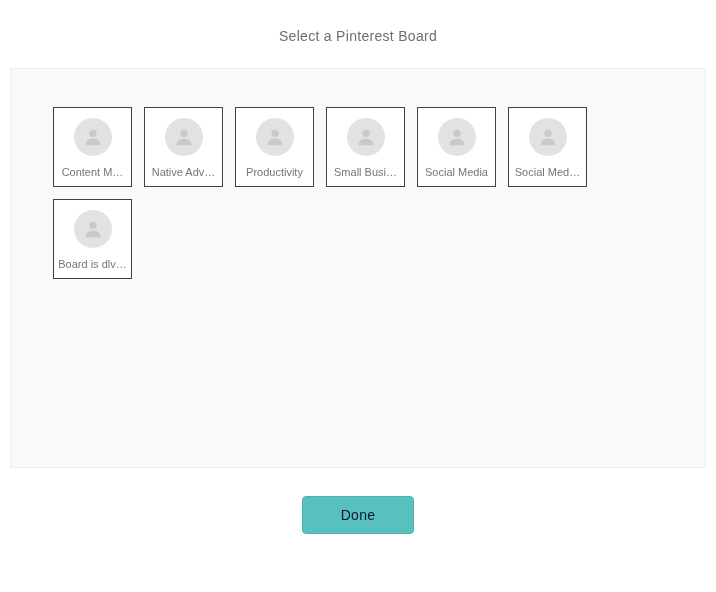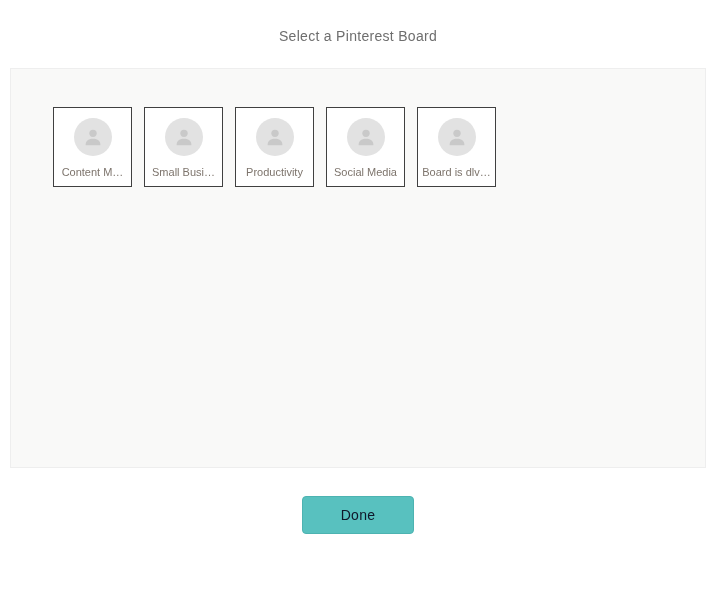--- a/index.html
+++ b/index.html
@@ -93,51 +93,69 @@
     <div class="board-card">
       <div class="board-avatar">
         <svg width="22" height="22" viewBox="0 0 24 24" fill="#c9c9c9">
             <circle cx="12" cy="8" r="4"></circle>
             <path d="M4 20c0-4 4-6 8-6s8 2 8 6v1H4v-1z"></path>
           </svg>
       </div>
       <div class="board-label">Content M…</div>
     </div>
 
-
     <div class="board-card">
       <div class="board-avatar">
         <svg width="22" height="22" viewBox="0 0 24 24" fill="#c9c9c9">
             <circle cx="12" cy="8" r="4"></circle>
             <path d="M4 20c0-4 4-6 8-6s8 2 8 6v1H4v-1z"></path>
           </svg>
       </div>
-      <div class="board-label">Small Busi…</div>
+      <div class="board-label">Native Adv…</div>
     </div>
 
     <div class="board-card">
       <div class="board-avatar">
         <svg width="22" height="22" viewBox="0 0 24 24" fill="#c9c9c9">
             <circle cx="12" cy="8" r="4"></circle>
             <path d="M4 20c0-4 4-6 8-6s8 2 8 6v1H4v-1z"></path>
           </svg>
       </div>
       <div class="board-label">Productivity</div>
     </div>
 
     <div class="board-card">
       <div class="board-avatar">
         <svg width="22" height="22" viewBox="0 0 24 24" fill="#c9c9c9">
             <circle cx="12" cy="8" r="4"></circle>
             <path d="M4 20c0-4 4-6 8-6s8 2 8 6v1H4v-1z"></path>
           </svg>
       </div>
+      <div class="board-label">Small Busi…</div>
+    </div>
+
+    <div class="board-card">
+      <div class="board-avatar">
+        <svg width="22" height="22" viewBox="0 0 24 24" fill="#c9c9c9">
+            <circle cx="12" cy="8" r="4"></circle>
+            <path d="M4 20c0-4 4-6 8-6s8 2 8 6v1H4v-1z"></path>
+          </svg>
+      </div>
       <div class="board-label">Social Media</div>
     </div>
 
+    <div class="board-card">
+      <div class="board-avatar">
+        <svg width="22" height="22" viewBox="0 0 24 24" fill="#c9c9c9">
+            <circle cx="12" cy="8" r="4"></circle>
+            <path d="M4 20c0-4 4-6 8-6s8 2 8 6v1H4v-1z"></path>
+          </svg>
+      </div>
+      <div class="board-label">Social Med…</div>
+    </div>
 
     <div class="board-card">
       <div class="board-avatar">
         <svg width="22" height="22" viewBox="0 0 24 24" fill="#c9c9c9">
             <circle cx="12" cy="8" r="4"></circle>
             <path d="M4 20c0-4 4-6 8-6s8 2 8 6v1H4v-1z"></path>
           </svg>
       </div>
       <div class="board-label">Board is dlv…</div>
     </div>

